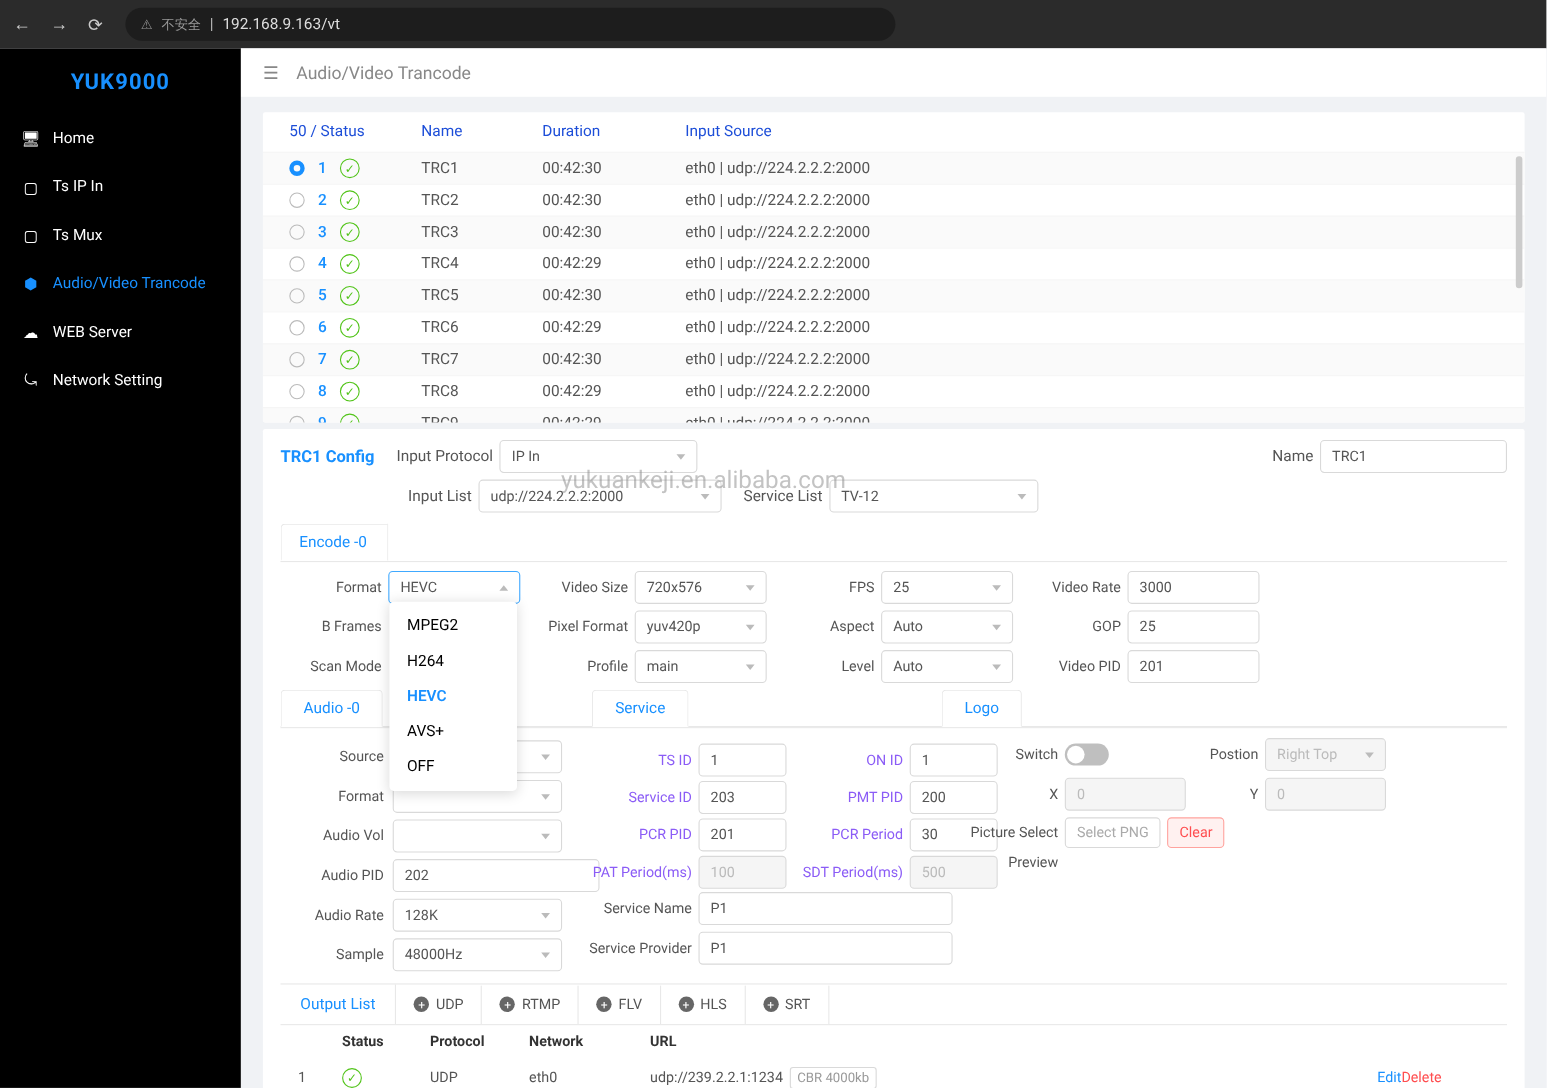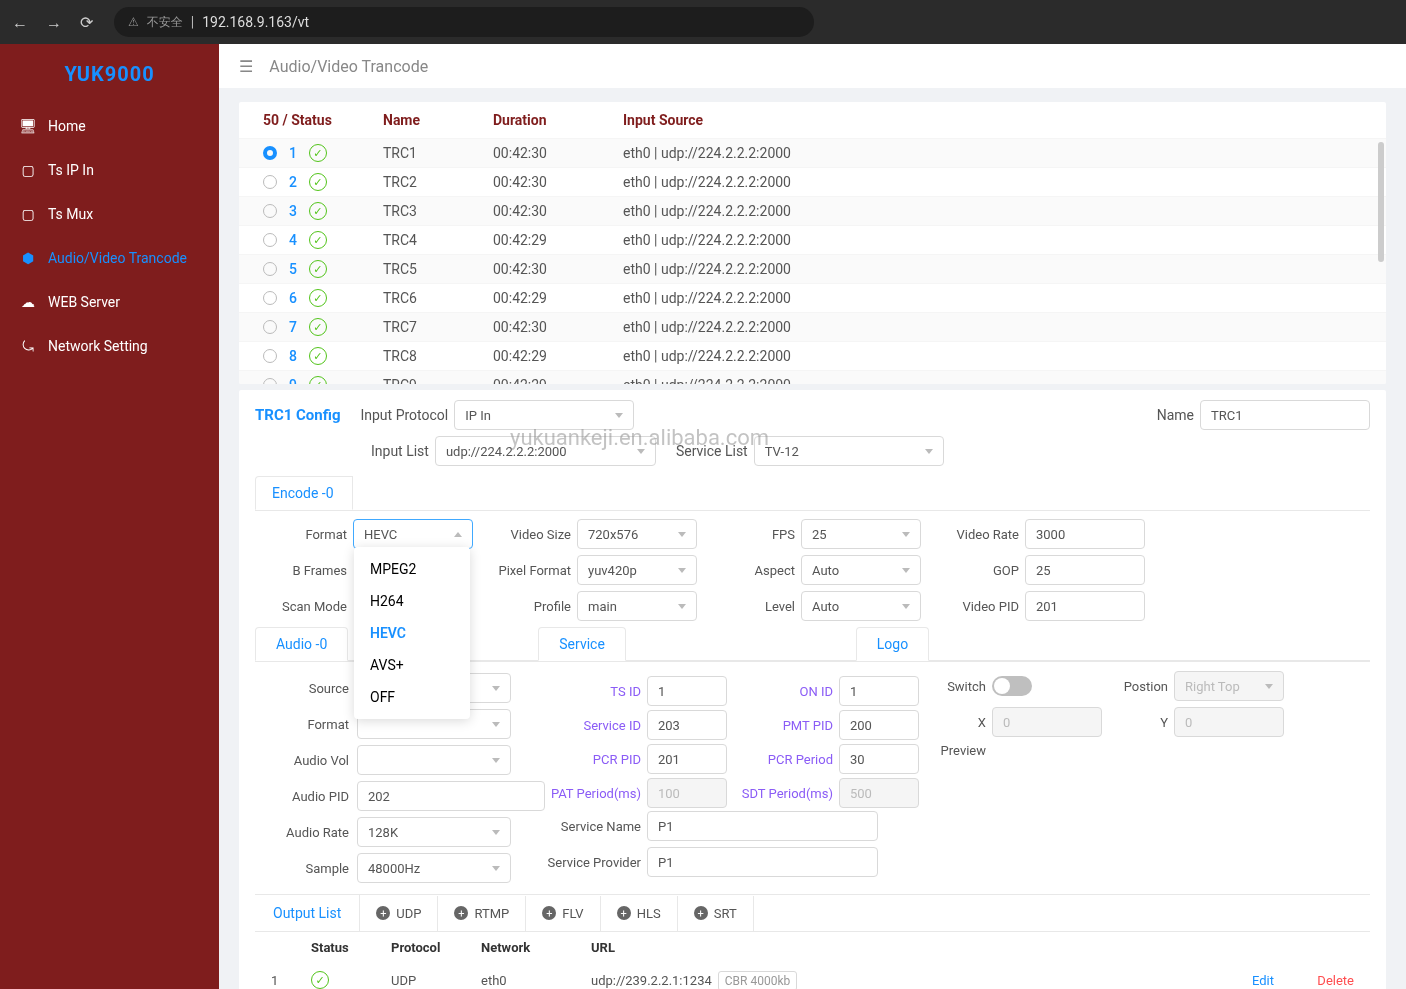--- a/index.html
+++ b/index.html
@@ -6,34 +6,34 @@
 body { background: #f0f2f5; width: 1406px; height: 989px; overflow: hidden; }
 
 
 .browser-bar { height: 44px; background: #2b2b2b; display: flex; align-items: center; padding: 0 12px; gap: 18px; color: #fff; }
 .browser-bar .nav-icon { width: 16px; color: #ccc; font-size: 16px; }
 .addr-box { flex: 1; height: 30px; background: #1d1d1d; border-radius: 15px; display: flex; align-items: center; padding: 0 14px; color: #ddd; font-size: 14px; gap: 8px; max-width: 700px; }
 .addr-box .warn { color: #999; font-size: 12px; }
 
 
 .app { display: flex; height: calc(989px - 44px); }
-.sidebar { width: 219px; background: #7f1d1d; color: #fff; }
+.sidebar { width: 219px; background: #000000; color: #fff; }
 .logo { text-align: center; color: #1890ff; font-weight: 700; font-size: 20px; padding: 18px 0; letter-spacing: 1px; }
 .menu-item { display: flex; align-items: center; gap: 12px; padding: 14px 20px; font-size: 14px; color: #fff; cursor: pointer; }
 .menu-item.active { color: #1890ff; }
 .menu-icon { width: 16px; height: 16px; display: inline-flex; align-items: center; justify-content: center; }
 
 .main { flex: 1; background: #f0f2f5; overflow: hidden; }
 .topbar { height: 44px; background: #fff; display: flex; align-items: center; padding: 0 20px; gap: 16px; color: #888; font-size: 16px; }
 .content { padding: 14px 20px; }
 
 .card { background: #fff; border-radius: 2px; }
 .table-card { padding: 0 0 0 0; height: 282px; overflow: hidden; position: relative; }
 .thead, .trow { display: grid; grid-template-columns: 120px 110px 130px 1fr; padding: 10px 24px; font-size: 14px; align-items: center; }
-.thead { font-weight: 700; color: #7f1d1d; }
+.thead { font-weight: 400; color: #1d4ed8; }
 .trow { border-top: 1px solid #f5f5f5; color: #555; padding-top: 5px; padding-bottom: 5px; }
 .trow:nth-child(odd) { background: #fafafa; }
 .statcell { display: flex; align-items: center; gap: 12px; }
 .radio { width: 14px; height: 14px; border: 1px solid #bbb; border-radius: 50%; display: inline-block; }
 .radio.on { border: 4px solid #1890ff; }
 .idx { color: #1890ff; font-weight: 500; }
 .okcirc { width: 18px; height: 18px; border: 1.5px solid #52c41a; border-radius: 50%; display: inline-flex; align-items: center; justify-content: center; color: #52c41a; font-size: 11px; }
 .scrollhint { position: absolute; right: 2px; top: 40px; width: 6px; height: 120px; background: #ccc; border-radius: 3px; }
 
 .config-card { margin-top: 6px; padding: 10px 16px 0 16px; }
@@ -43,21 +43,21 @@
 .fld label { text-align: right; }
 .input, .select { border: 1px solid #d9d9d9; border-radius: 4px; height: 30px; padding: 0 10px; font-size: 13px; color: #555; background: #fff; display: inline-flex; align-items: center; justify-content: space-between; }
 .select::after { content: ""; width: 0; height: 0; border-left: 4px solid transparent; border-right: 4px solid transparent; border-top: 5px solid #bbb; margin-left: 8px; }
 .select.open::after { border-top: none; border-bottom: 5px solid #bbb; }
 
 .tabs-row { display: flex; gap: 0; margin-top: 10px; }
 .tab { border: 1px solid #e8e8e8; border-bottom: none; padding: 8px 18px; font-size: 14px; color: #555; background: #fff; }
 .tab.first { border-top-left-radius: 4px; border-bottom: 1px solid #fff; padding-left: 16px; }
 .tab.active { color: #1890ff; }
 
-.lower-grid { display: grid; grid-template-columns: 260px 355px 530px; gap: 12px; border-top: 1px solid #e8e8e8; }
+.lower-grid { display: grid; grid-template-columns: 260px 355px 530px; gap: 0; border-top: 1px solid #e8e8e8; }
 .pane { padding: 8px 4px; }
 .pane .frow { display: grid; grid-template-columns: 90px 1fr; gap: 8px; align-items: center; padding: 3px 0; font-size: 13px; color: #555; }
 .pane .frow label { text-align: right; }
 .encode-grid { display: grid; grid-template-columns: 92px 120px 92px 120px 92px 120px 92px 120px; gap: 6px 6px; align-items: center; padding: 8px 0 0 0; font-size: 13px; position: relative; }
 .encode-grid label { text-align: right; color: #555; }
 .encode-grid .select, .encode-grid .input { width: 100%; }
 
 .dropdown { position: absolute; top: 36px; left: 99px; width: 116px; background: #fff; border-radius: 4px; box-shadow: 0 2px 12px rgba(0,0,0,.15); z-index: 20; padding: 6px 0; }
 .dropdown div { padding: 8px 16px; font-size: 14px; cursor: pointer; }
 .dropdown div.sel { color: #1890ff; font-weight: 600; }
@@ -78,21 +78,21 @@
 
 .output-card { margin-top: 0; border-top: 1px solid #e8e8e8; }
 .output-tabs { display: flex; align-items: center; border-bottom: 1px solid #e8e8e8; }
 .out-title { color: #1890ff; padding: 10px 18px; font-size: 14px; border-right: 1px solid #e8e8e8; }
 .add-btn { display: flex; align-items: center; gap: 6px; padding: 10px 16px; font-size: 13px; color: #555; border-right: 1px solid #e8e8e8; }
 .plus { width: 14px; height: 14px; background: #666; color: #fff; border-radius: 50%; display: inline-flex; align-items: center; justify-content: center; font-size: 11px; line-height: 1; }
 .out-thead, .out-row { display: grid; grid-template-columns: 40px 80px 90px 110px 1fr 80px 80px; padding: 8px 16px; font-size: 13px; align-items: center; }
 .out-thead { font-weight: 700; color: #333; }
 .out-row { color: #555; }
 .link-edit { color: #1890ff; cursor: pointer; text-align: right; }
-.link-del { color: #ff4d4f; cursor: pointer; text-align: right; }
+.link-del { color: #ff4d4f; cursor: pointer; }
 .badge-out { border: 1px solid #d9d9d9; border-radius: 3px; padding: 2px 6px; font-size: 12px; color: #999; margin-left: 6px; }
 
 .sub-tabs { display: flex; border-bottom: 1px solid #e8e8e8; margin-top: 6px; }
 .sub-tab { padding: 8px 20px; font-size: 14px; color: #555; border: 1px solid transparent; }
 .sub-tab.active { color: #1890ff; border: 1px solid #e8e8e8; border-bottom: 1px solid #fff; margin-bottom: -1px; border-radius: 4px 4px 0 0; }
 .sub-tab.ghost { border: 1px solid #e8e8e8; border-bottom: 1px solid #fff; margin-bottom: -1px; border-radius: 4px 4px 0 0; }
 
 .watermark { position: absolute; color: #888; opacity: .5; font-size: 22px; pointer-events: none; }
 </style>
 </head>
@@ -420,20 +420,26 @@
                 <div class="select disabled-in">
                   <span style="color:#bbb">Right Top</span>
                 </div>
             </div>
             <div class="logo-row">
               <label>X</label>
                 <input class="input disabled-in" disabled="" value="0" style="">
               <label>Y</label>
                 <input class="input disabled-in" disabled="" value="0" style="">
             </div>
+            <div class="logo-row" style="grid-template-columns:92px auto auto 1fr;">
+              <label>Picture Select</label>
+              <button class="btn-sm">Select PNG</button>
+              <button class="btn-sm btn-clear">Clear</button>
+              <span></span>
+            </div>
             <div class="logo-row">
                 <label>Preview</label>
                 <span></span>
                 <span></span>
                 <span></span>
               </div>
           </div>
         </div>
 
         <div class="output-card">

